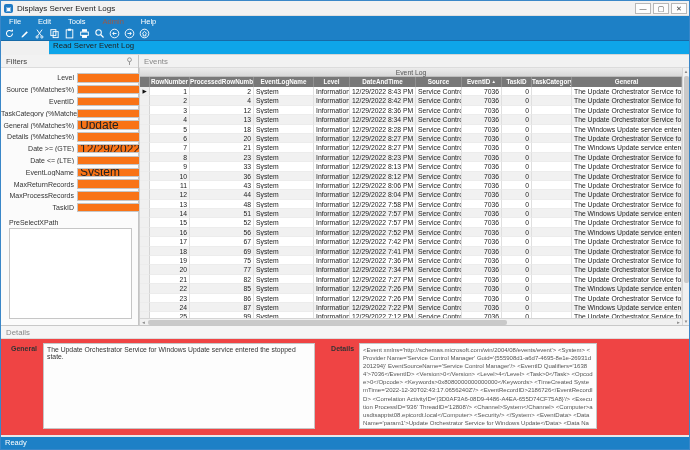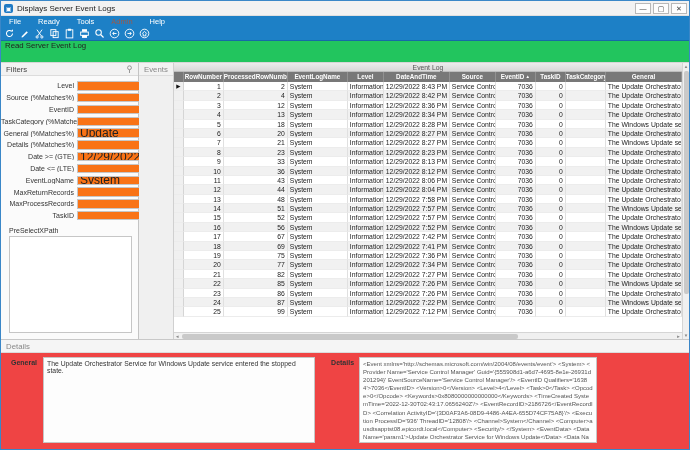--- a/index.html
+++ b/index.html
@@ -15,38 +15,38 @@
 
   
   .menubar { height:11px; background:#1d80c6; display:flex; align-items:center; padding-left:3px; gap:7px; flex:0 0 auto; }
   .menu-item { color:#fff; font-size:7.5px; padding:0 5px; line-height:11px; }
   .menu-item.disabled { color:#9b5a4a; }
   .toolbar { height:14px; background:#1d80c6; display:flex; align-items:center; padding-left:2px; gap:2px; border-bottom:1px solid #166aa8; flex:0 0 auto; }
   .tbtn { width:13px; height:13px; display:flex; align-items:center; justify-content:center; }
   .tbtn svg { width:11px; height:11px; }
 
   
-  .pageheader { height:22px; background:#22c55e; border-bottom:1px solid #d6d6d6; font-size:7.8px; color:#222; padding-left:4px; line-height:10px; flex:0 0 auto; }
+  .pageheader { height:14px; background:#0ea5e9; border-bottom:1px solid #d6d6d6; font-size:7.8px; color:#222; padding-left:4px; line-height:10px; flex:0 0 auto;margin-left:48px; }
 
   
   .main { flex:1 1 auto; display:flex; min-height:0; }
   .filters { width:138px; background:#fbfbfb; border-right:1px solid #c4c4c4; display:flex; flex-direction:column; flex:0 0 auto; }
   .panelhead { height:13px; background:#f2f2f2; border-bottom:1px solid #dcdcdc; font-size:7.8px; color:#444; display:flex; align-items:center; padding:0 5px; justify-content:space-between; flex:0 0 auto; }
   .panelhead .pin svg { width:7px; height:9px; display:block; }
   .fform { padding-top:4px; flex:0 0 auto; }
   .frow { height:11.8px; display:flex; align-items:center; }
   .flabel { width:76px; text-align:right; font-size:7px; color:#333; padding-right:3px; white-space:nowrap; overflow:hidden; flex:0 0 auto; }
   .fctl { width:74px; height:9.5px; display:flex; flex:0 0 auto; }
   .fctl input { flex:1; min-width:0; height:9.5px; border:1px solid #c6c6c6; background:#f97316; font-size:12px; padding:0 2px; color:#222; outline:none; }
   .combo-arrow { width:9px; height:9.5px; border:1px solid #c6c6c6; border-left:none; background:#f4f4f4; color:#555; font-size:5px; line-height:9px; text-align:center; }
   .xpath-label { font-size:7px; color:#333; margin:5px 0 2px 8px; }
   .xpath-box { flex:1; margin:0 6px 6px 8px; background:#fff; border:1px solid #c6c6c6; resize:none; font-size:7px; outline:none; }
 
   
-  .events { flex:1; display:flex; flex-direction:row; min-width:0; background:#f0f0f0; }
+  .events { flex:1; display:flex; flex-direction:column; min-width:0; background:#f0f0f0; }
   .events .panelhead { color:#888; }
   .gridwrap { flex:1; display:flex; min-height:0; }
   .grid { flex:1; display:flex; flex-direction:column; min-width:0; background:#fff; border-left:1px solid #d0d0d0; }
   .gcaption { height:9px; background:linear-gradient(#ececec,#d8d8d8); border-bottom:1px solid #bdbdbd; font-size:6.8px; color:#555; text-align:center; line-height:9px; flex:0 0 auto; }
   .ghead, .grow { display:grid; grid-template-columns:10px 40px 64px 60px 36px 66px 46px 40px 30px 40px minmax(0,1fr); flex:0 0 auto; }
   .ghead { height:10px; background:#787878; }
   .ghead .hc { font-size:6.3px; color:#fff; font-weight:600; text-align:center; line-height:10px; border-right:1px solid #919191; white-space:nowrap; overflow:hidden; }
   .sortmark { font-size:4.5px; vertical-align:1px; }
   .gbody { flex:1; display:flex; flex-direction:column; overflow:hidden; }
   .grow { height:9.4px; }
@@ -85,21 +85,21 @@
     <span class="apptitle">Displays Server Event Logs</span>
     <span class="winctl">
       <span class="winbtn">—</span>
       <span class="winbtn">▢</span>
       <span class="winbtn">✕</span>
     </span>
   </div>
 
   <div class="menubar">
       <span class="menu-item">File</span>
-      <span class="menu-item">Ready</span>
+      <span class="menu-item">Edit</span>
       <span class="menu-item">Tools</span>
       <span class="menu-item disabled">Admin</span>
       <span class="menu-item">Help</span>
     </div>
 
   <div class="toolbar">
       <span class="tbtn">
         <svg viewBox="0 0 12 12">
           <path d="M9.3 6a3.3 3.3 0 1 1-1.1-2.5" fill="none" stroke="#fff" stroke-width="1.1"></path>
           <path d="M9.8 1.3v2.6H7.2z" fill="#fff"></path>
@@ -628,13 +628,14 @@
       <span>Details</span>
     </div>
     <div class="dcontent">
       <span class="dlabel">General</span>
       <div class="dbox dgeneral">The Update Orchestrator Service for Windows Update service entered the stopped state.</div>
       <span class="dlabel" style="margin-left:16px;">Details</span>
       <div class="dbox dxml">&lt;Event xmlns='http://schemas.microsoft.com/win/2004/08/events/event'&gt; &lt;System&gt; &lt;Provider Name='Service Control Manager' Guid='{555908d1-a6d7-4695-8e1e-26931d201294}' EventSourceName='Service Control Manager'/&gt; &lt;EventID Qualifiers='16384'&gt;7036&lt;/EventID&gt; &lt;Version&gt;0&lt;/Version&gt; &lt;Level&gt;4&lt;/Level&gt; &lt;Task&gt;0&lt;/Task&gt; &lt;Opcode&gt;0&lt;/Opcode&gt; &lt;Keywords&gt;0x8080000000000000&lt;/Keywords&gt; &lt;TimeCreated SystemTime='2022-12-30T02:43:17.0656240Z'/&gt; &lt;EventRecordID&gt;2186726&lt;/EventRecordID&gt; &lt;Correlation ActivityID='{3D0AF3A6-08D9-4486-A4EA-655D74CF75A8}'/&gt; &lt;Execution ProcessID='936' ThreadID='12808'/&gt; &lt;Channel&gt;System&lt;/Channel&gt; &lt;Computer&gt;ausdtsapptst08.epicordt.local&lt;/Computer&gt; &lt;Security/&gt; &lt;/System&gt; &lt;EventData&gt; &lt;Data Name='param1'&gt;Update Orchestrator Service for Windows Update&lt;/Data&gt; &lt;Data Name='param2'&gt;stopped&lt;/Data&gt; &lt;Binary&gt;550073006F005300760063002F0031000000&lt;/Binary&gt; &lt;/EventData&gt; &lt;/Event&gt;</div>
     </div>
   </div>
 
+  <div class="statusbar">Ready</div>
 </div>
 
 </body></html>

